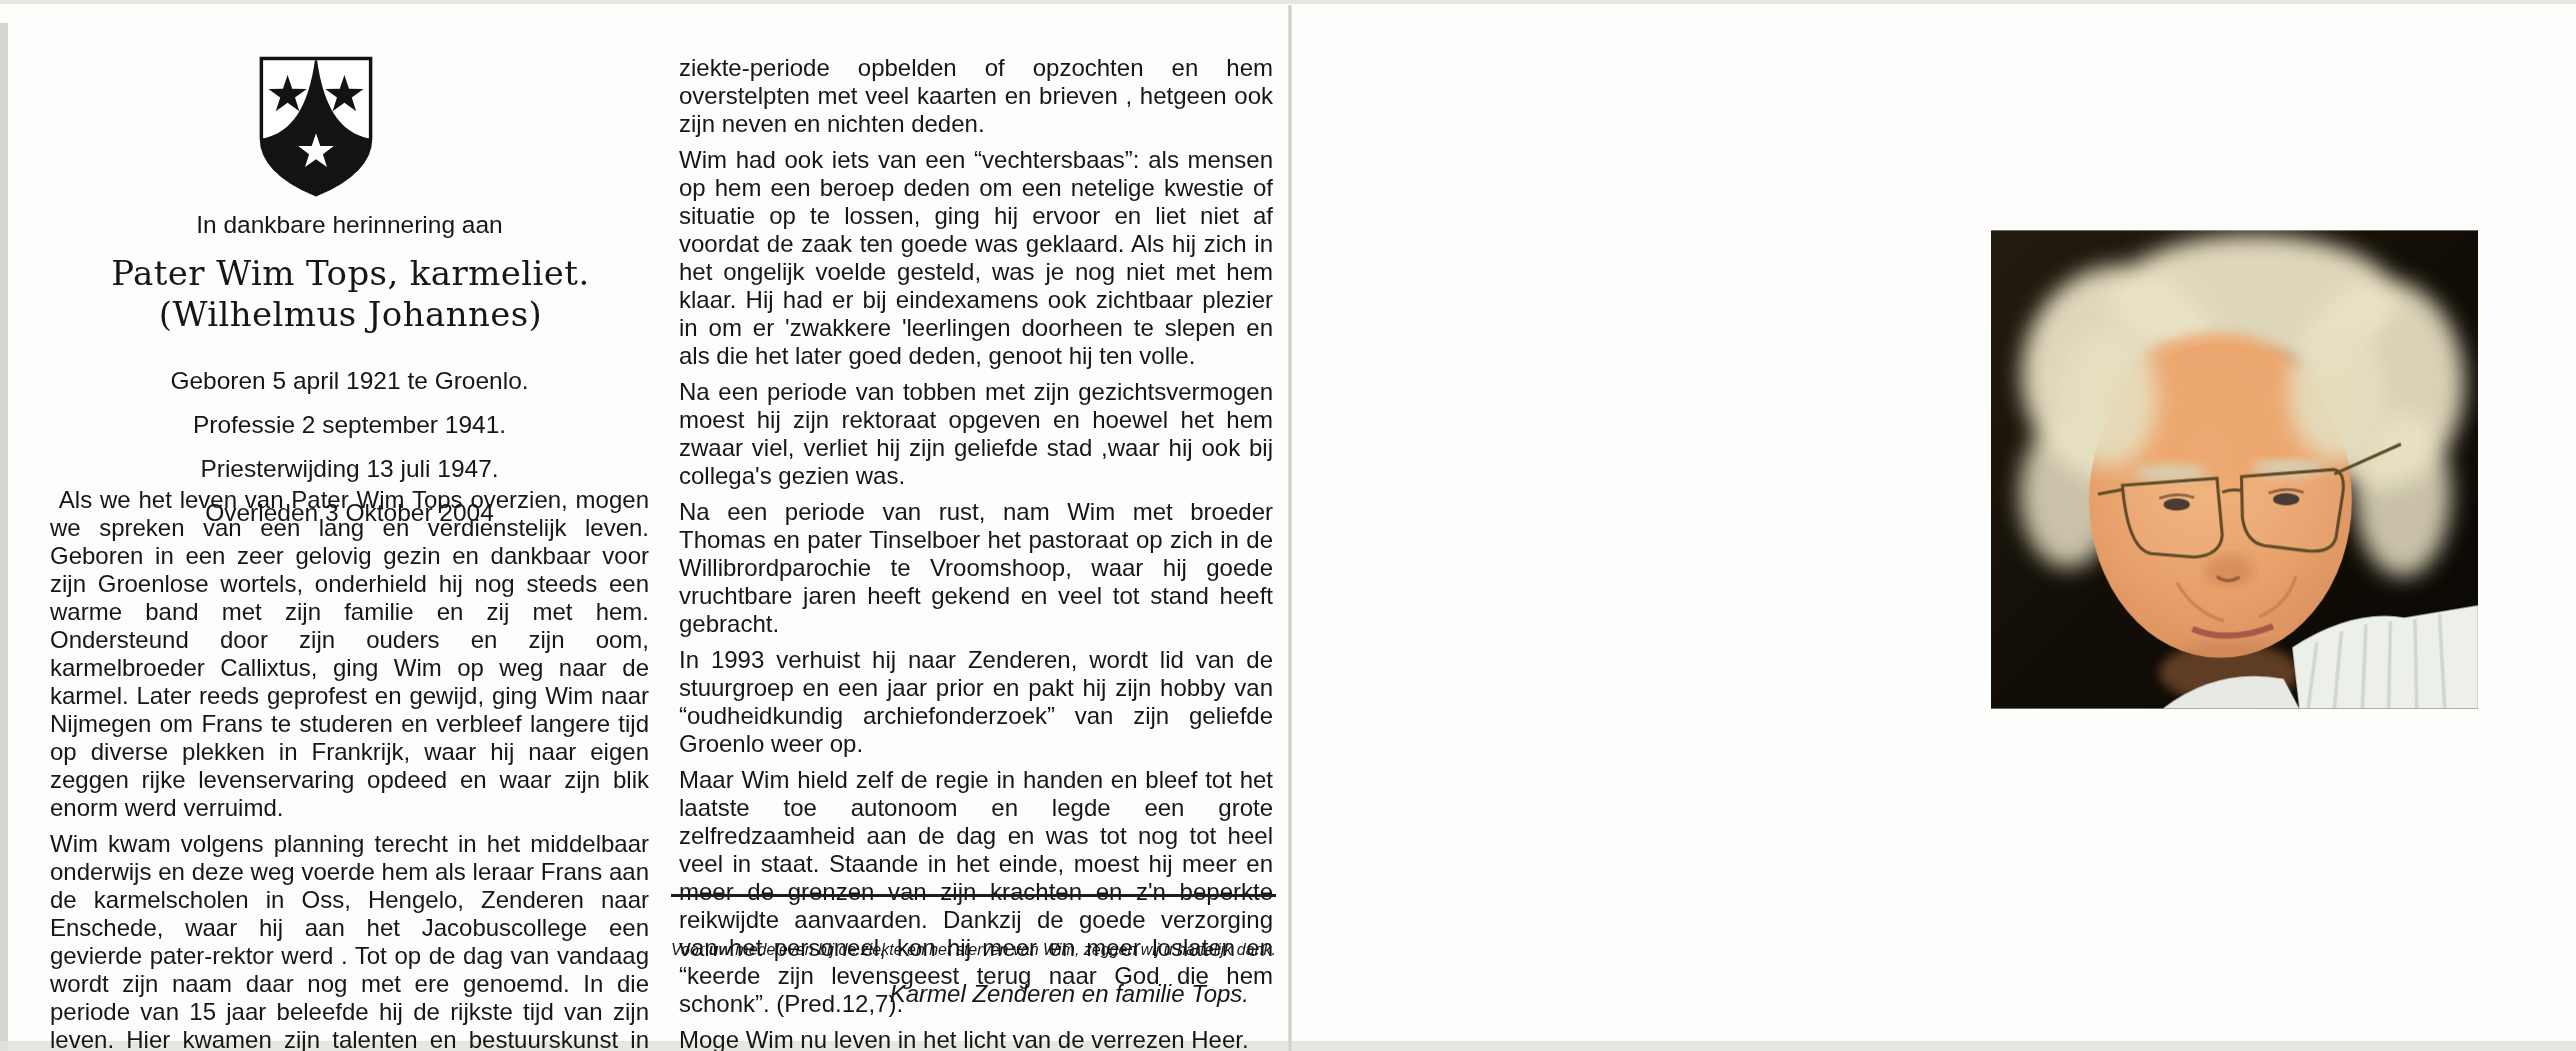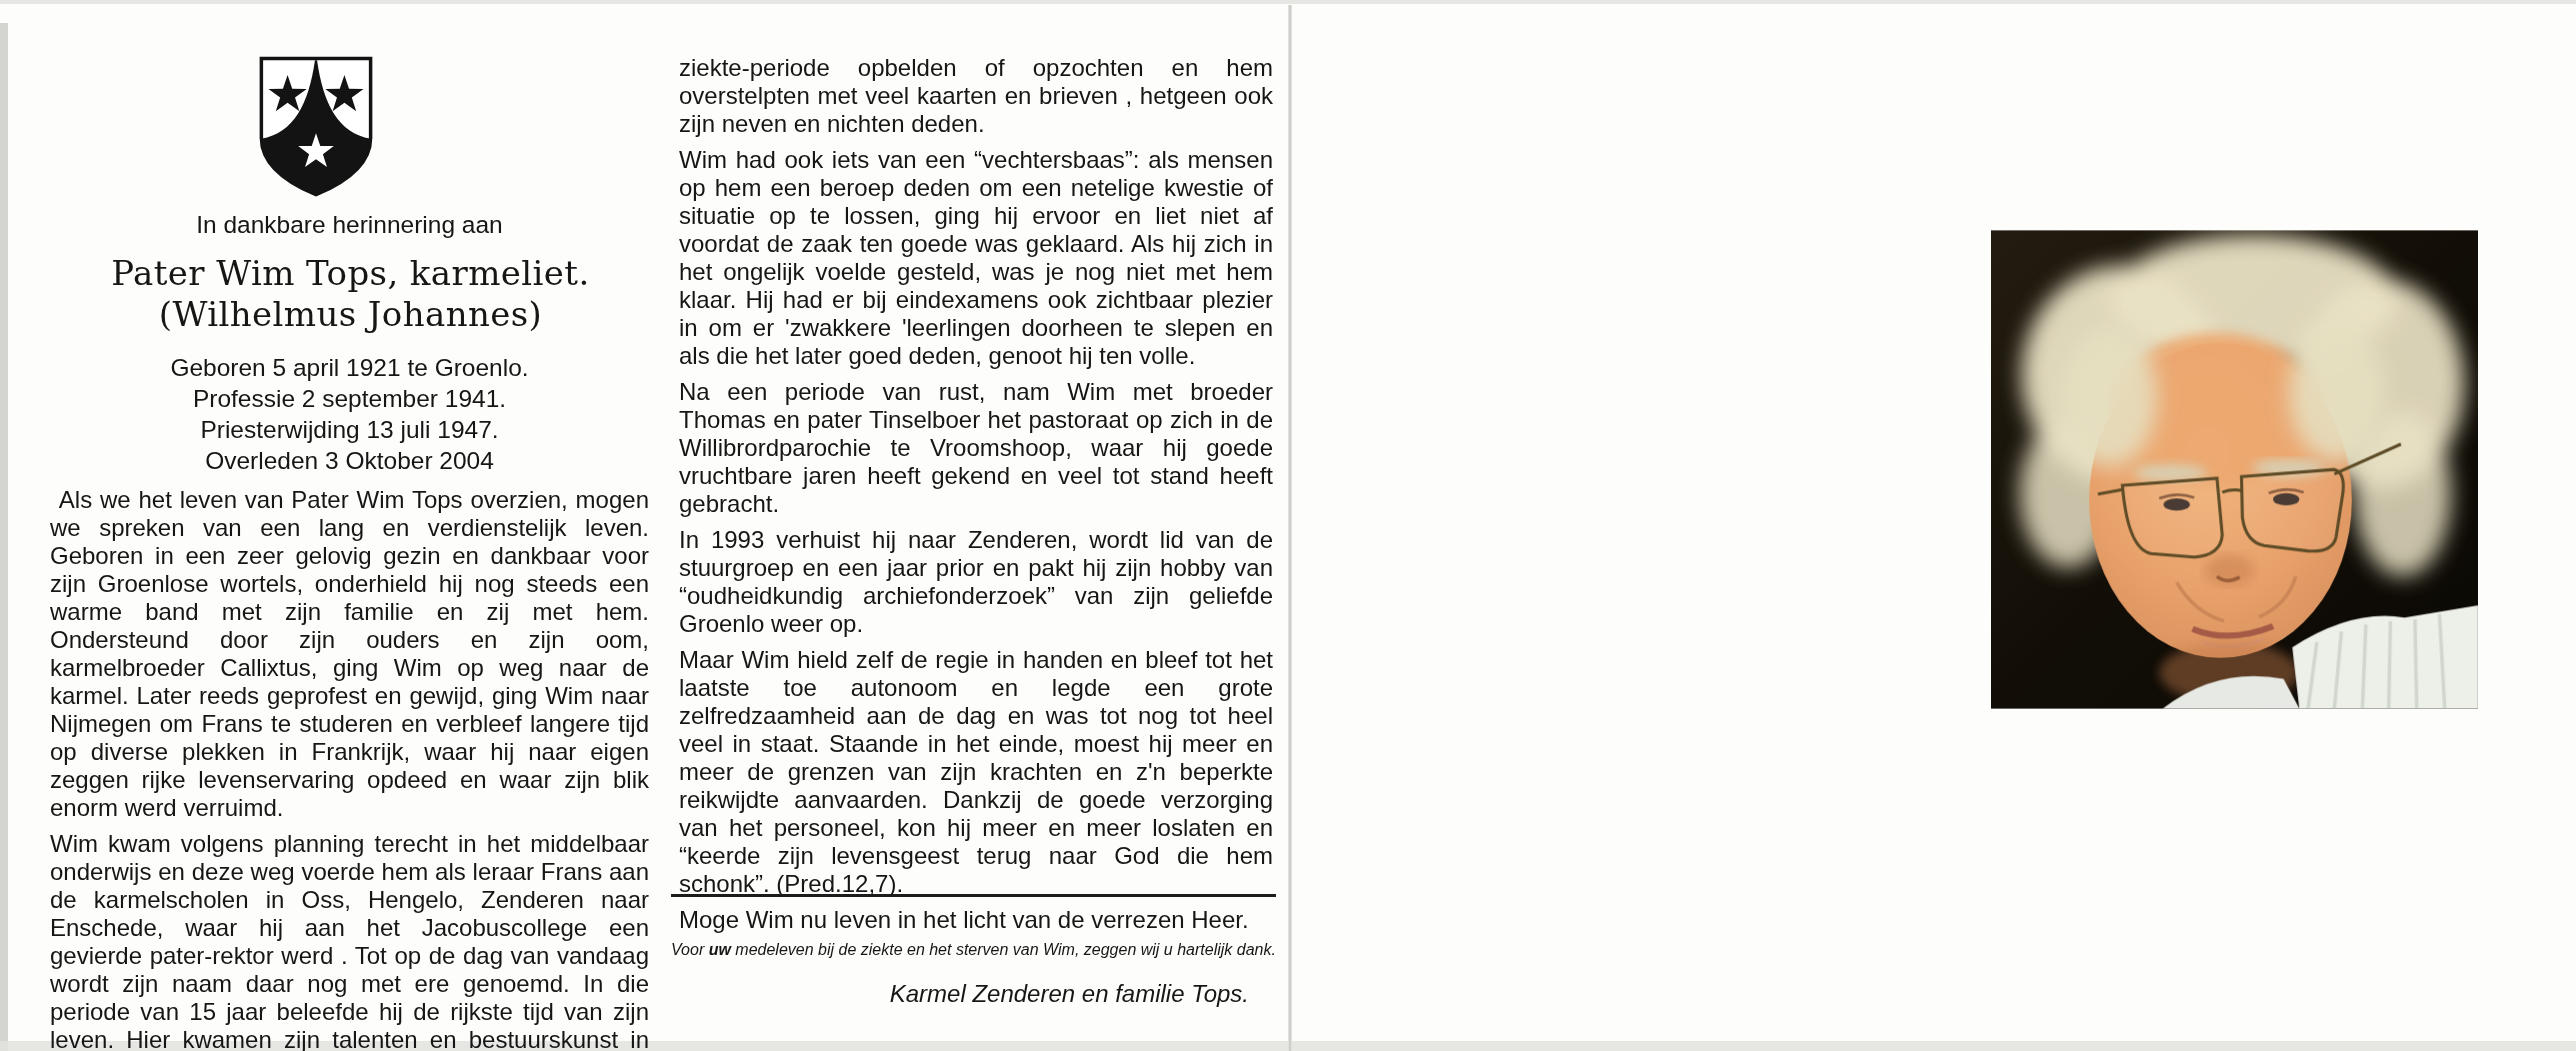--- a/index.html
+++ b/index.html
@@ -19,21 +19,21 @@
     background:linear-gradient(to right,#e8e8e4,#c6c6c2,#e8e8e4);}
   
   .crest{position:absolute;left:257px;top:54px;width:118px;height:145px;}
   
   .memorial-heading{position:absolute;left:42px;top:212px;width:615px;text-align:center;
     font-size:24.5px;line-height:26px;}
   .title-block{position:absolute;left:36px;top:253px;width:629px;text-align:center;
     font-family:"DejaVu Serif", serif;font-weight:normal;font-size:34px;line-height:41px;letter-spacing:0.4px;}
   .dates-block{position:absolute;left:42px;top:351px;width:615px;text-align:center;
     font-size:24.5px;line-height:28px;}
-  .dates-block p{margin:3px;}
+  .dates-block p{margin:16px;}
   
   .col{text-align:justify;}
   .col p{margin:8px;}
   .col1{position:absolute;left:42px;top:478px;width:615px;font-size:24px;line-height:28px;}
   .col1 p:first-child{text-indent:8.8px;}
   .col2{position:absolute;left:671px;top:46px;width:610px;font-size:24px;line-height:28px;}
   .divider-line{position:absolute;left:671px;top:894px;width:605px;height:2.6px;background:#1d1d1d;}
   .acknowledgement{position:absolute;left:671px;top:919px;width:610px;
     font-style:italic;font-size:16px;line-height:29px;margin-top:16px;}
   .acknowledgement .emph{font-weight:bold;}
@@ -80,20 +80,21 @@
   </div>
 
   <div class="col col1">
     <p>Als we het leven van Pater Wim Tops overzien, mogen we spreken van een lang en verdienstelijk leven. Geboren in een zeer gelovig gezin en dankbaar voor zijn Groenlose wortels, onderhield hij nog steeds een warme band met zijn familie en zij met hem. Ondersteund door zijn ouders en zijn oom, karmelbroeder Callixtus, ging Wim op weg naar de karmel. Later reeds geprofest en gewijd, ging Wim naar Nijmegen om Frans te studeren en verbleef  langere tijd op diverse plekken in Frankrijk, waar hij naar eigen zeggen rijke levenservaring opdeed en waar zijn blik enorm werd verruimd.</p>
     <p>Wim kwam volgens planning terecht in het middelbaar onderwijs en deze weg voerde hem  als leraar Frans aan de karmelscholen in Oss, Hengelo, Zenderen naar Enschede, waar hij aan het Jacobuscollege een gevierde pater-rektor werd . Tot op de dag van vandaag wordt zijn naam daar nog met ere genoemd. In die periode van 15 jaar beleefde hij de rijkste tijd  van zijn leven. Hier kwamen zijn talenten en bestuurskunst in volle bloei en tot hun recht. Hij kon daar met vreugde op terugzien en   trots over vertellen, te meer toen oud collega's en oudleerlingen hem in zijn</p>
   </div>
 
   <div class="col col2">
     <p>ziekte-periode opbelden of opzochten en hem overstelpten met veel kaarten en brieven , hetgeen ook zijn neven en nichten deden.</p>
     <p>Wim had ook iets van een “vechtersbaas”: als mensen op hem een beroep deden om een netelige kwestie of situatie op te lossen, ging hij ervoor en liet  niet af voordat de zaak ten goede was geklaard. Als hij zich in het ongelijk voelde gesteld, was je nog niet met hem klaar. Hij had er bij eindexamens ook zichtbaar plezier in om er 'zwakkere 'leerlingen doorheen te slepen  en als die het later goed deden, genoot hij ten volle.</p>
+    <p>Na een periode van tobben met zijn gezichtsvermogen moest hij zijn rektoraat opgeven en hoewel het hem zwaar viel, verliet hij zijn geliefde stad ,waar hij ook bij collega's  gezien was.</p>
     <p>Na een periode van rust, nam Wim met broeder Thomas en pater Tinselboer het pastoraat op zich in de Willibrordparochie te Vroomshoop, waar hij goede vruchtbare jaren heeft gekend en veel tot stand heeft gebracht.</p>
     <p>In 1993 verhuist hij naar Zenderen, wordt lid van de stuurgroep en een jaar prior en pakt hij zijn hobby van “oudheidkundig archiefonderzoek” van zijn geliefde Groenlo weer op.</p>
     <p>Maar Wim hield zelf de regie in handen en bleef tot het laatste toe autonoom en legde een grote zelfredzaamheid aan de dag en was tot nog tot heel veel in staat. Staande in het einde, moest hij meer en meer de grenzen van zijn krachten en z'n beperkte reikwijdte aanvaarden. Dankzij de goede verzorging van het personeel, kon hij meer en meer loslaten en “keerde zijn levensgeest terug naar God die hem schonk”. (Pred.12,7).</p>
     <p>Moge Wim nu leven in het licht van de verrezen Heer.</p>
   </div>
 
   <div class="divider-line"></div>
 
   <div class="acknowledgement">
     <span>Voor </span><span class="emph">uw</span><span> medeleven bij de ziekte en het sterven van Wim, zeggen wij u hartelijk dank.</span>

